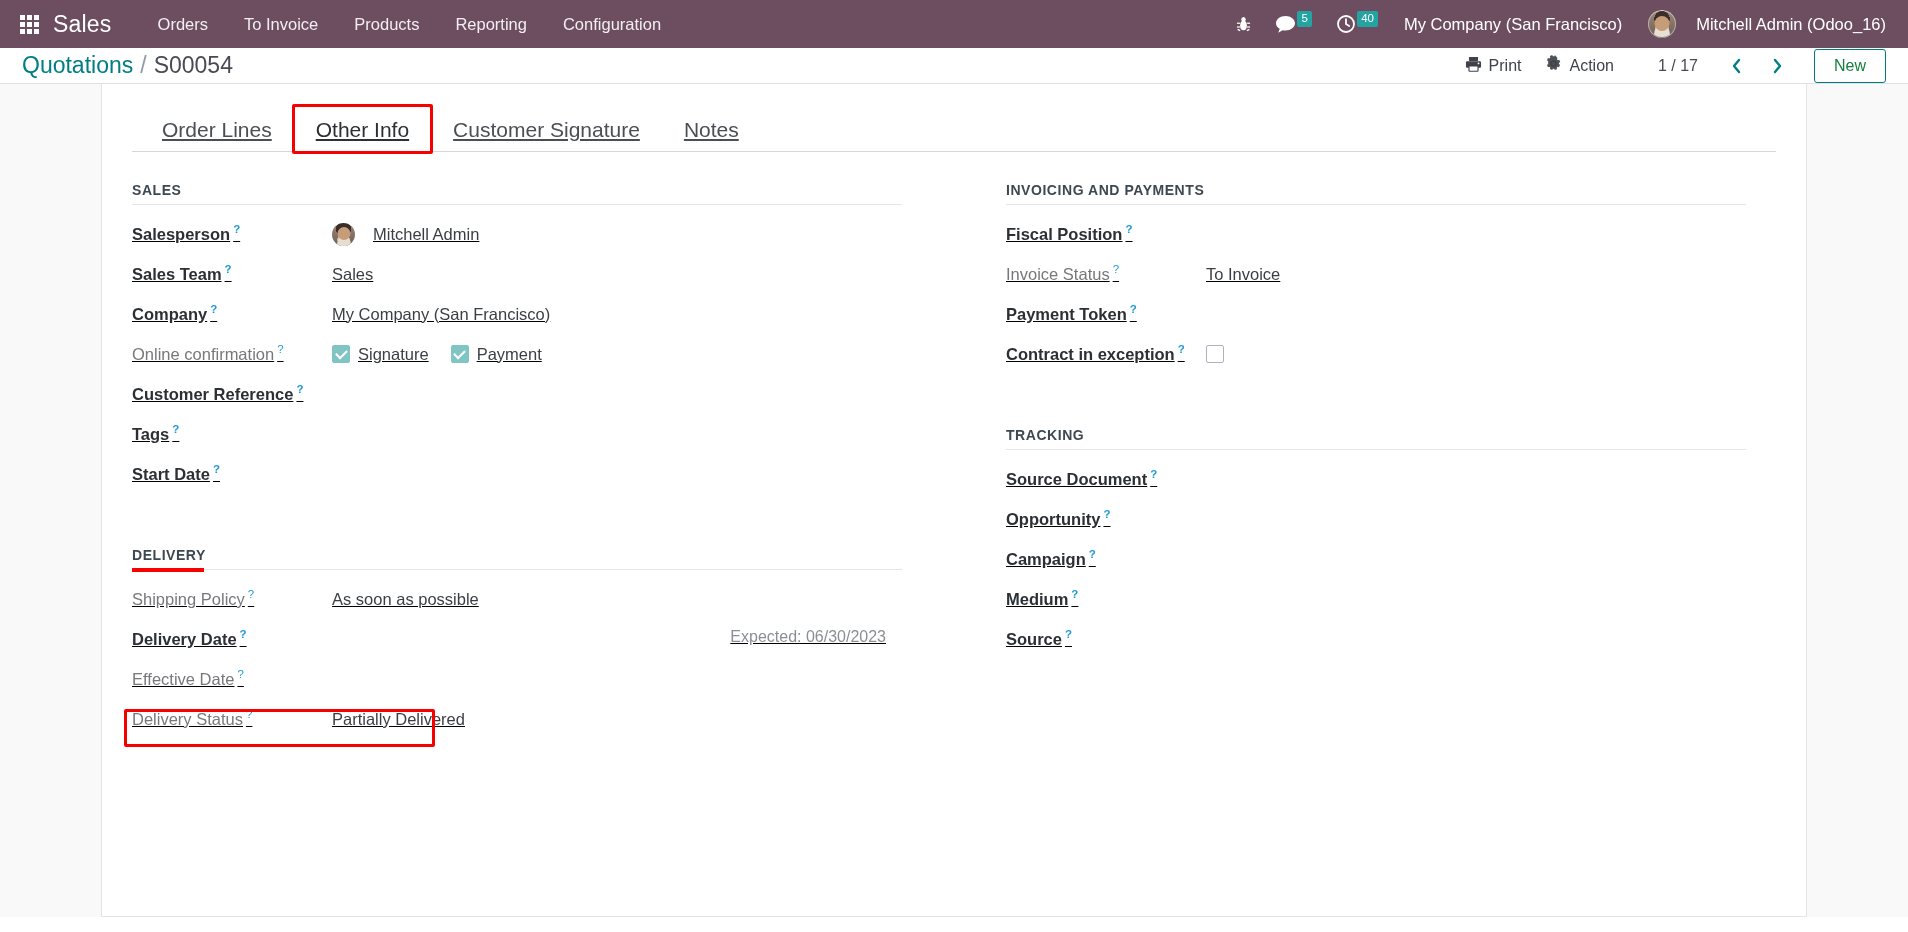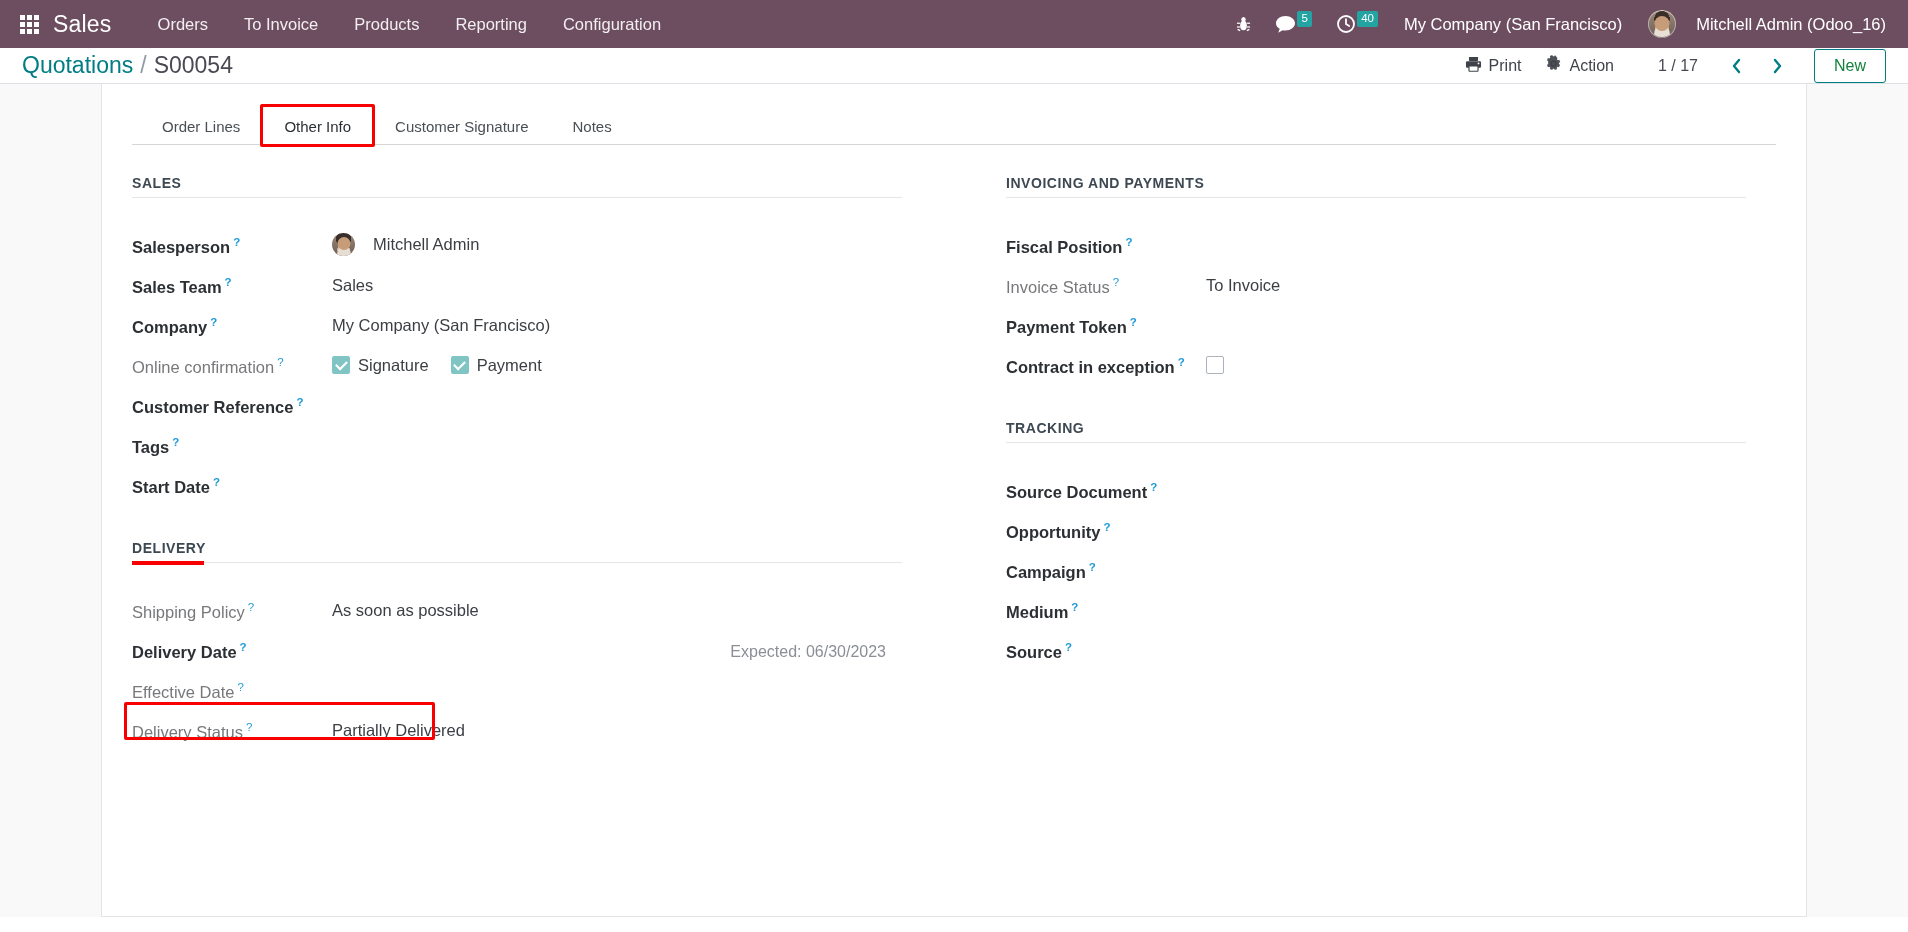--- a/index.html
+++ b/index.html
@@ -184,30 +184,31 @@
 
   
   .tabs {
     display: flex;
     align-items: flex-end;
     border-bottom: 1px solid #d6d6d6;
     padding-left: 8px;
     margin: 0 30px;
   }
   .tab {
-    font-size: 15px;
+    font-size: 21px;
     padding: 11px 21px 10px 21px;
     color: #4a4f55;
     cursor: pointer;
     background: transparent;
     border: 1px solid transparent;
     border-bottom: none;
     margin-bottom: -1px;
     position: relative;
     white-space: nowrap;
+    text-decoration: underline;
   }
   .tab.active {
     color: #2c3034;
     background: #ffffff;
     border-color: #d6d6d6;
     border-radius: 3px 3px 0 0;
   }
   .tab.highlight::after {
     content: "";
     position: absolute;
@@ -241,23 +242,24 @@
   .group-title.underline-hl::after {
     content: "";
     position: absolute;
     left: 0; bottom: -3px;
     width: 72px; height: 4px;
     background: #f90000;
   }
 
   .field-row {
     display: flex;
-    align-items: flex-end;
+    align-items: flex-start;
     min-height: 40px;
     position: relative;
+    text-decoration: underline;
   }
   .field-label {
     width: 200px;
     flex: 0 0 200px;
     font-size: 16.5px;
     color: #2c3034;
     font-weight: bold;
     white-space: nowrap;
   }
   .field-label.muted { color: #77787b; font-weight: normal; }

